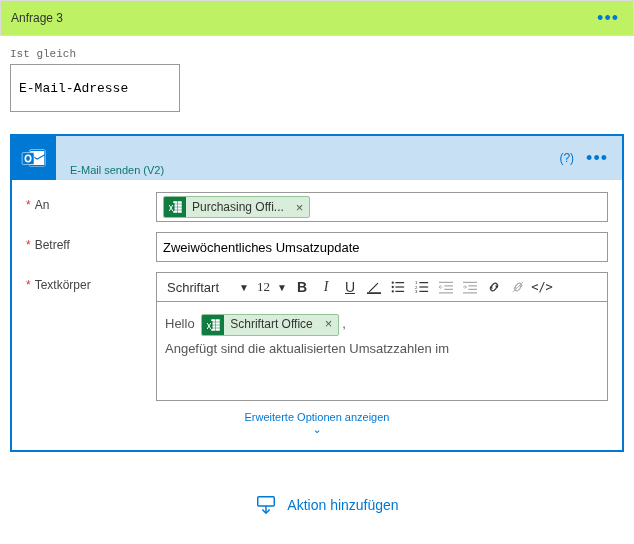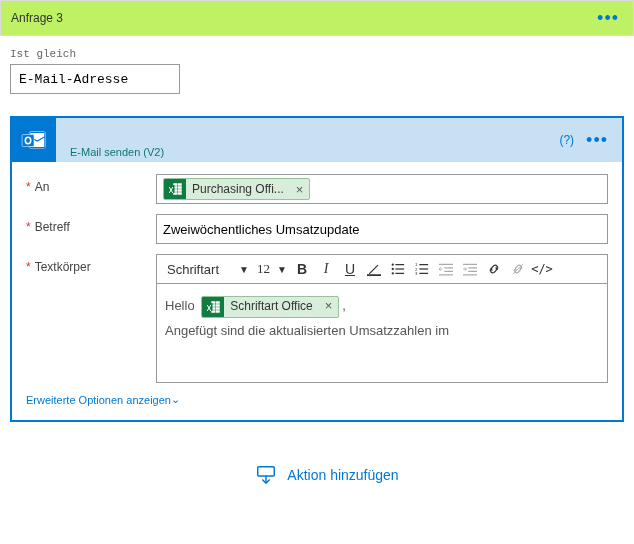--- a/index.html
+++ b/index.html
@@ -35,21 +35,21 @@
   .field-label {
     font-size: 11px;
     color: #666;
     margin-bottom: 4px;
   }
   .text-input {
     border: 1px solid #999;
     padding: 6px 8px;
     font-size: 13px;
     width: 170px;
-    height: 30px;
+    height: 48px;
     font-family: inherit;
   }
   .card {
     margin: 22px 10px 0 10px;
     border: 2px solid #0078d4;
     background: #fff;
   }
   .card-header {
     display: flex;
     align-items: center;
@@ -195,20 +195,21 @@
   }
   .editor .chip { vertical-align: middle; margin: 0 3px; }
   .show-advanced {
     color: #0078d4;
     font-size: 11px;
     margin-top: 6px;
     display: flex;
     align-items: center;
     gap: 0;
     cursor: pointer;
+    flex-direction: column;
   }
   .chev { font-size: 11px; }
   .add-action {
     display: flex;
     align-items: center;
     justify-content: center;
     gap: 10px;
     color: #0078d4;
     margin-top: 42px;
     font-size: 14px;

